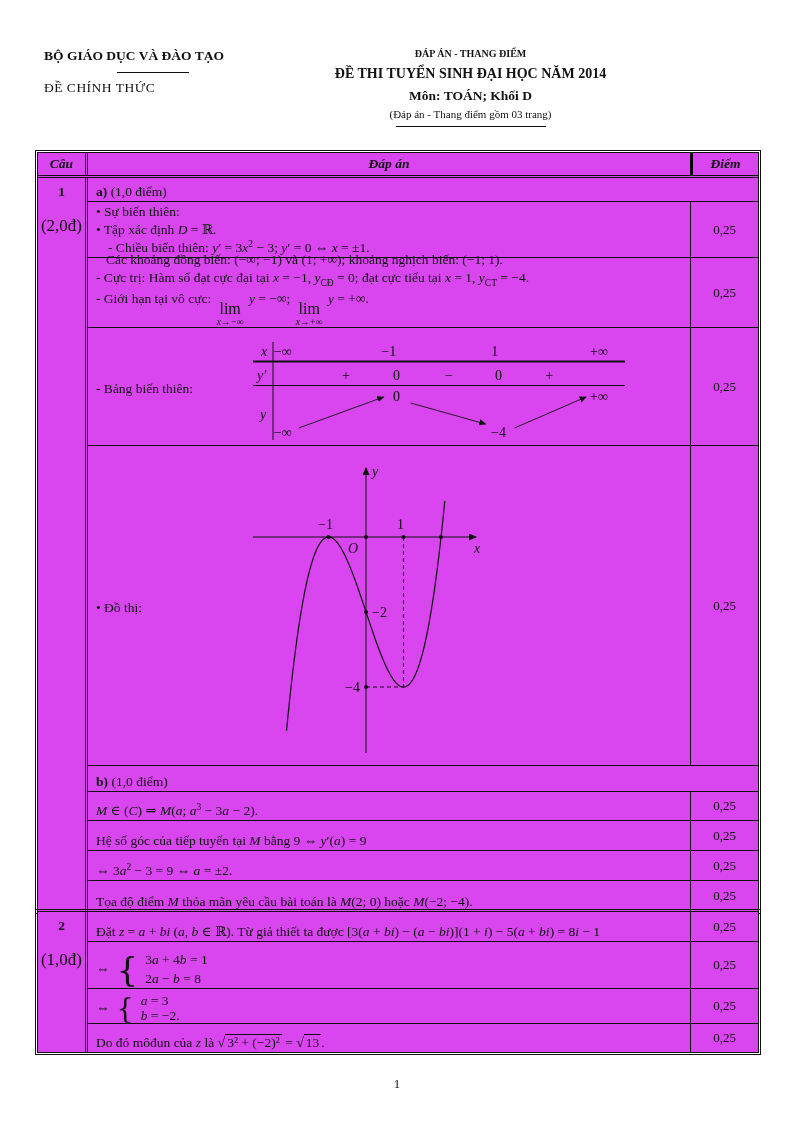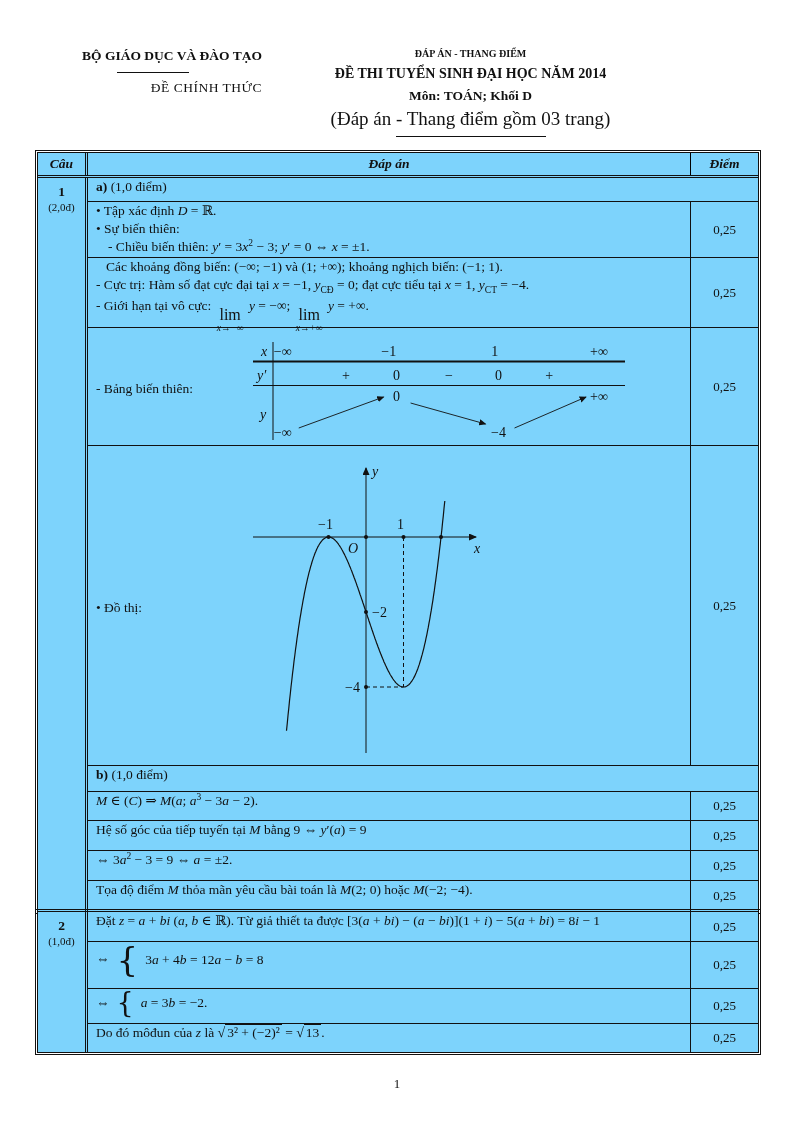--- a/index.html
+++ b/index.html
@@ -1,46 +1,46 @@
 <!DOCTYPE html>
 <html><head>
 <meta charset="utf-8">
 <style>
   html,body{margin:0;padding:0;background:#fff}
   .page{position:relative;width:794px;height:1122px;background:#fff;overflow:hidden;
         font-family:"Liberation Serif","DejaVu Serif",serif;color:#111;font-size:13.5px}
   
-  .hdr-left{position:absolute;left:44px;top:48px;width:218px;text-align:right}
+  .hdr-left{position:absolute;left:44px;top:48px;width:218px;text-align:left}
   .org{font-weight:bold;font-size:13.5px;white-space:nowrap}
   .rule-sm{width:72px;border-top:1.5px solid #111;margin:8px auto 7px}
   .doctype{font-size:13.5px;letter-spacing:.5px}
   .hdr-right{position:absolute;left:283px;top:48px;width:375px;text-align:center}
   .t-line1{font-weight:bold;font-size:10px;margin-bottom:7px}
   .t-line2{font-weight:bold;font-size:14px;margin-bottom:6px}
   .t-subject{font-weight:bold;font-size:13.5px;margin-bottom:4px}
-  .t-note{font-size:19px;margin-bottom:6px}
+  .t-note{font-size:11px;margin-bottom:6px}
   .rule-md{width:150px;border-top:1.5px solid #111;margin:0 auto}
   
-  .tbl{position:absolute;left:37px;width:720px;background:#7dd3fc;border:1px solid #111;
+  .tbl{position:absolute;left:37px;width:720px;background:#d946ef;border:1px solid #111;
        outline:1px solid #111;outline-offset:1px}
   .t1{top:152px}.t2{top:911px}
   .thead{display:flex;height:25px;box-sizing:border-box;border-bottom:3px double #111;
          font-weight:bold;font-style:italic}
   .th{display:flex;align-items:center;justify-content:center}
   .c-cau{width:50px;border-right:3px double #111;box-sizing:border-box}
   .c-body{flex:1}
-  .c-diem{width:68px;border-left:1px solid #000000;box-sizing:border-box}
+  .c-diem{width:68px;border-left:3px solid #000000;box-sizing:border-box}
   .tbody{display:flex;align-items:stretch}
   .cau-col{width:50px;box-sizing:border-box;border-right:3px double #111;text-align:center;flex-shrink:0}
   .qnum{font-weight:bold;margin-top:6px;font-size:13.5px}
-  .qpts{font-size:11px;margin-top:1px;white-space:nowrap}
+  .qpts{font-size:17px;margin-top:16px;white-space:nowrap}
   .rows{flex:1;display:flex;flex-direction:column;min-width:0}
   .row{display:flex;box-sizing:border-box;border-top:1px solid #111}
   .row:first-child{border-top:none}
-  .cell{flex:1;min-width:0;padding:0 8px;display:flex;flex-direction:column;justify-content:flex-start;position:relative}
+  .cell{flex:1;min-width:0;padding:0 8px;display:flex;flex-direction:column;justify-content:flex-end;position:relative}
   .cell.top{justify-content:center;padding-top:4px}
   .diem{width:68px;box-sizing:border-box;border-left:1px solid #111;display:flex;align-items:center;
         justify-content:center;flex-shrink:0;font-size:13px}
   .ln{line-height:18px}
   .ln-lim{line-height:24px}
   .ind10{padding-left:10px}.ind12{padding-left:12px}
   .rh-a{height:23px}.rh-r1{height:56px}.rh-r2{height:70px}.rh-bbt{height:118px}.rh-g{height:320px}
   .rh-b{height:26px}.rh-m{height:29px}.rh-heso{height:30px}.rh-a2{height:30px}.rh-toado{height:31px}
   .rh-dat{height:29px}.rh-s1{height:47px}.rh-s2{height:35px}.rh-mod{height:29px}
   .mi{font-style:italic}.mb{font-weight:bold}
@@ -49,21 +49,21 @@
   .lim{display:inline-flex;flex-direction:column;align-items:center;line-height:1;vertical-align:-0.75em;margin:0 2px}
   .lim>span:first-child{font-size:16px}
   .lim-under{font-size:9.5px;font-style:italic;margin-top:1px}
   .sqrt{display:inline-block;white-space:nowrap}
   .radical{font-size:14px}
   .radicand{border-top:1.2px solid #111;padding:0 2px}
   .sys{display:flex;align-items:center;gap:7px}
   .brace{font-family:"DejaVu Serif",serif;line-height:1;font-weight:400}
   .rh-s1 .brace{font-size:34px}
   .rh-s2 .brace{font-size:27px}
-  .eqcol{display:flex;flex-direction:row}
+  .eqcol{display:flex;flex-direction:column}
   .rh-s1 .eqcol .ln{line-height:19px}
   .rh-s2 .eqcol .ln{line-height:15px}
   .bbt-svg{position:absolute;left:165px;top:12px}
   .graph-svg{position:absolute;left:158px;top:6px}
   .pagenum{position:absolute;top:1076px;left:0;width:100%;text-align:center;font-size:13px}
 </style>
 </head>
 <body>
 
 <div class="page">
@@ -94,22 +94,22 @@
         <div class="qpts">(2,0đ)</div>
       </div>
       <div class="rows">
         <div class="row rh-a">
           <div class="cell">
               <div class="ln"><span class="mb">a) </span><span>(1,0 điểm)</span></div>
             </div>
         </div>
         <div class="row rh-r1">
           <div class="cell">
+            <div class="ln"><span>• Sự biến thiên:</span></div>
             <div class="ln"><span>• Tập xác định </span><span class="mi">D</span><span> = ℝ.</span></div>
-            <div class="ln"><span>• Sự biến thiên:</span></div>
             <div class="ln ind12"><span>- Chiều biến thiên: </span><span class="mi">y</span><span>′ = 3</span><span class="mi">x</span><sup>2</sup><span> − 3; </span><span class="mi">y</span><span>′ = 0 ⇔ </span><span class="mi">x</span><span> = ±1.</span></div>
           </div>
           <div class="diem">0,25</div>
         </div>
         <div class="row rh-r2">
           <div class="cell">
             <div class="ln ind10"><span>Các khoảng đồng biến: (−∞; −1) và (1; +∞); khoảng nghịch biến: (−1; 1).</span></div>
             <div class="ln"><span>- Cực trị: Hàm số đạt cực đại tại </span><span class="mi">x</span><span> = −1, </span><span class="mi">y</span><sub>CĐ</sub><span> = 0; đạt cực tiểu tại </span><span class="mi">x</span><span> = 1, </span><span class="mi">y</span><sub>CT</sub><span> = −4.</span></div>
             <div class="ln ln-lim"><span>- Giới hạn tại vô cực: </span><span class="lim">
                   <span>lim</span>

